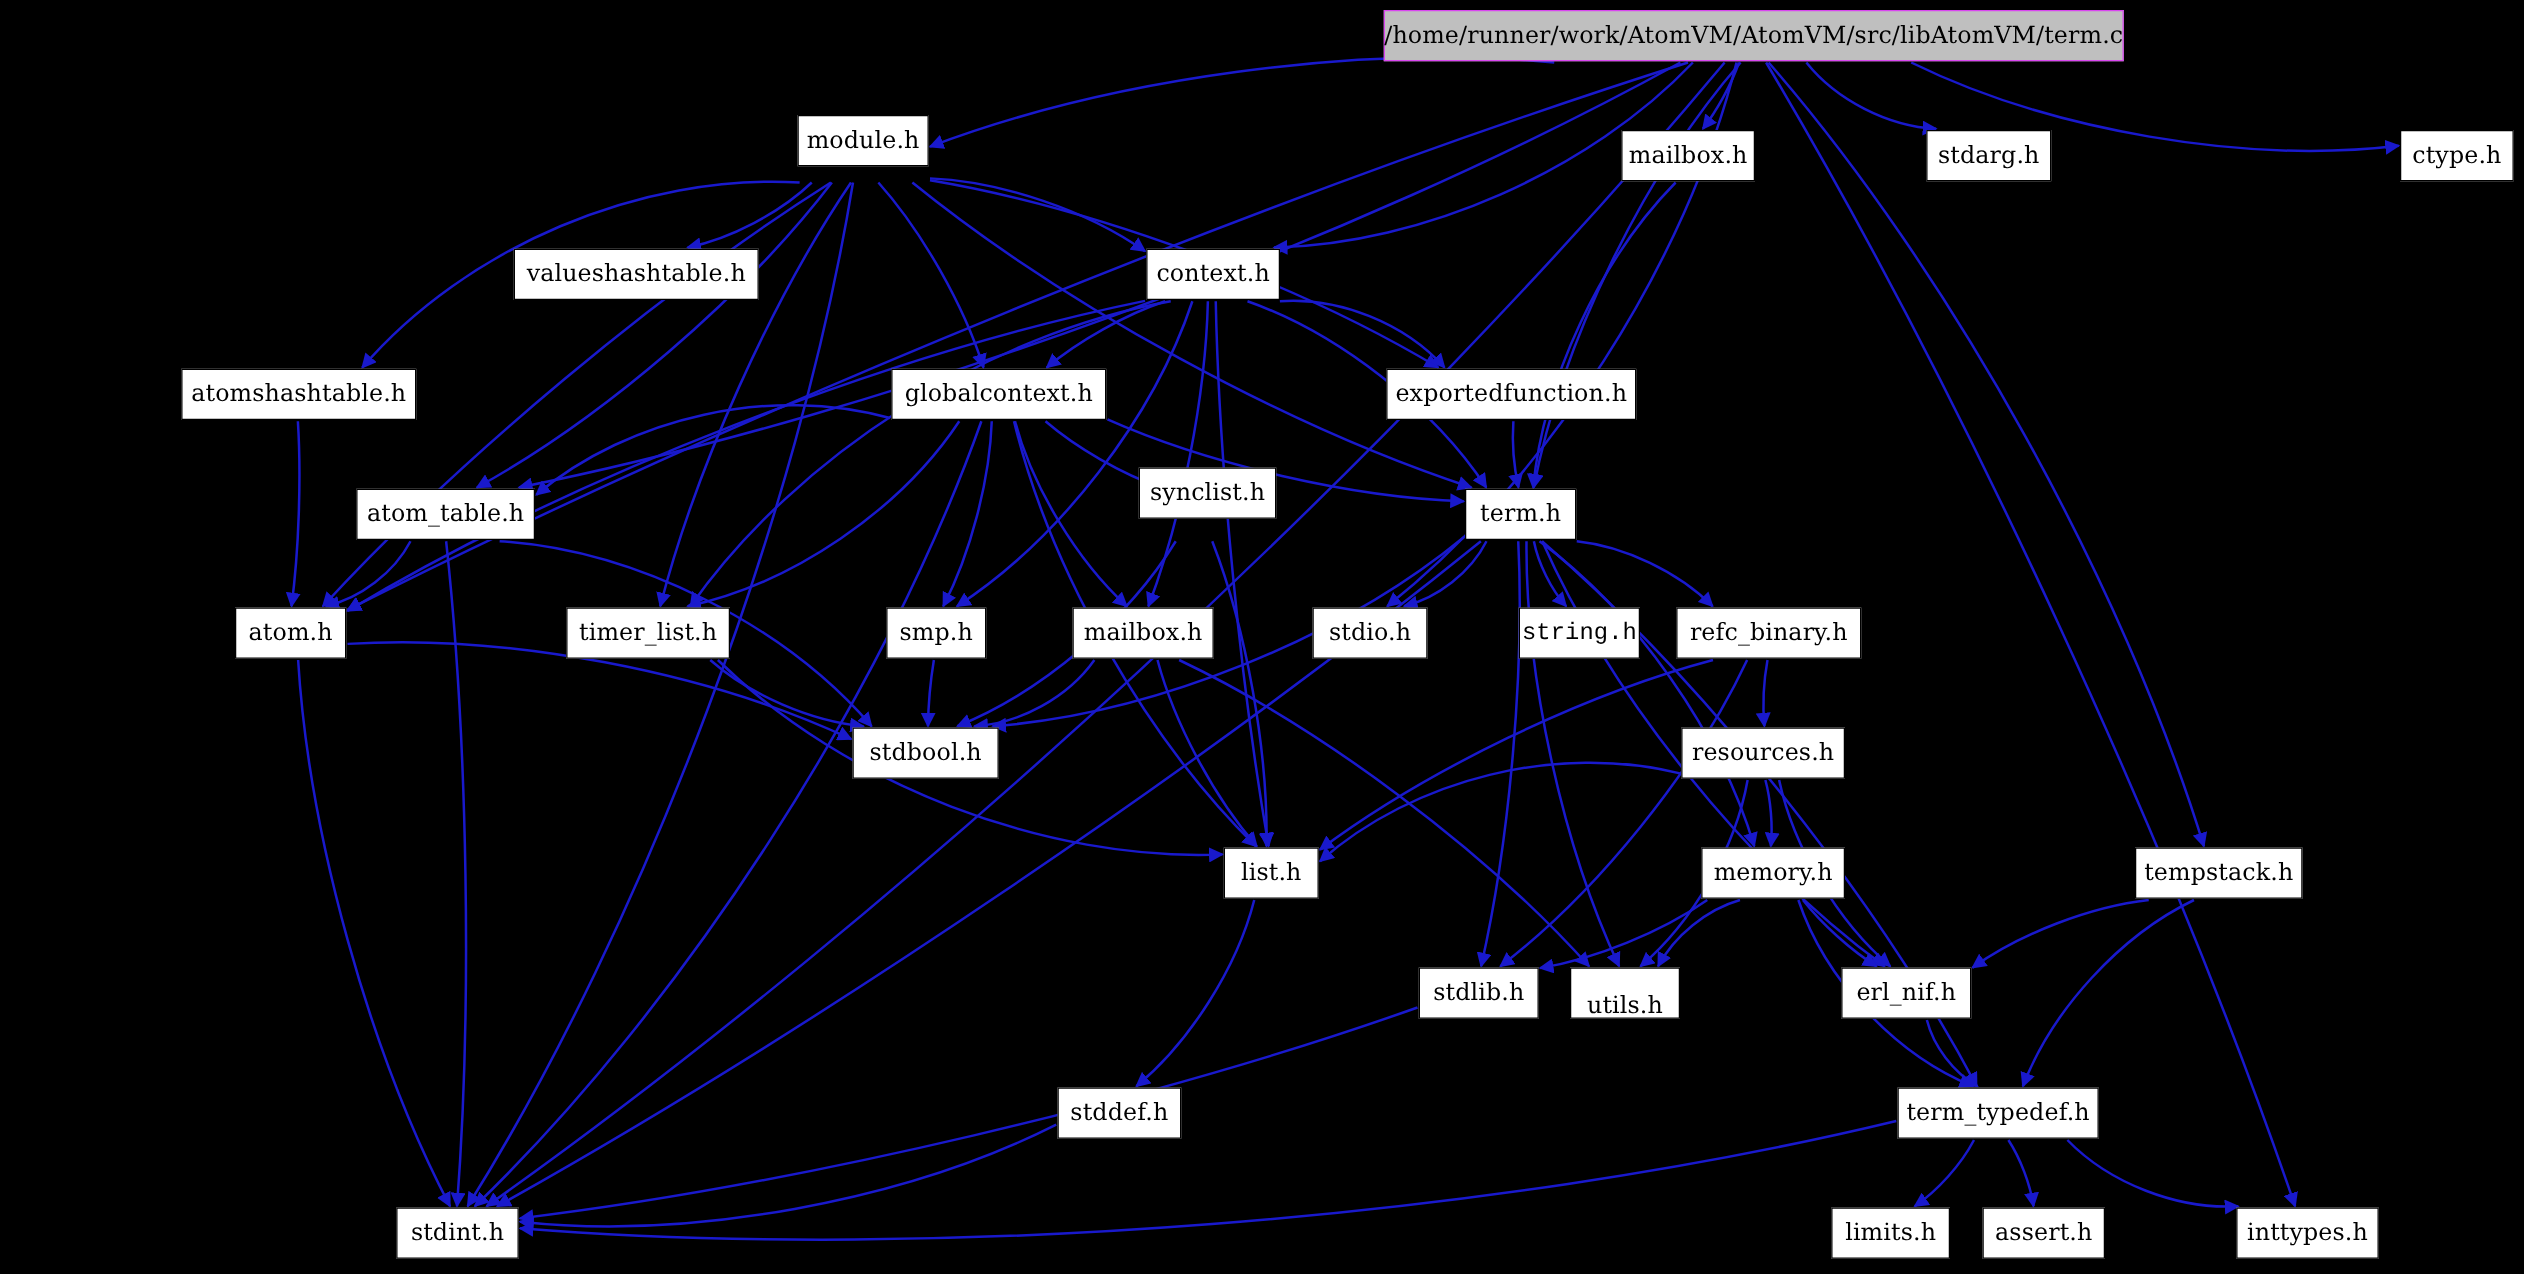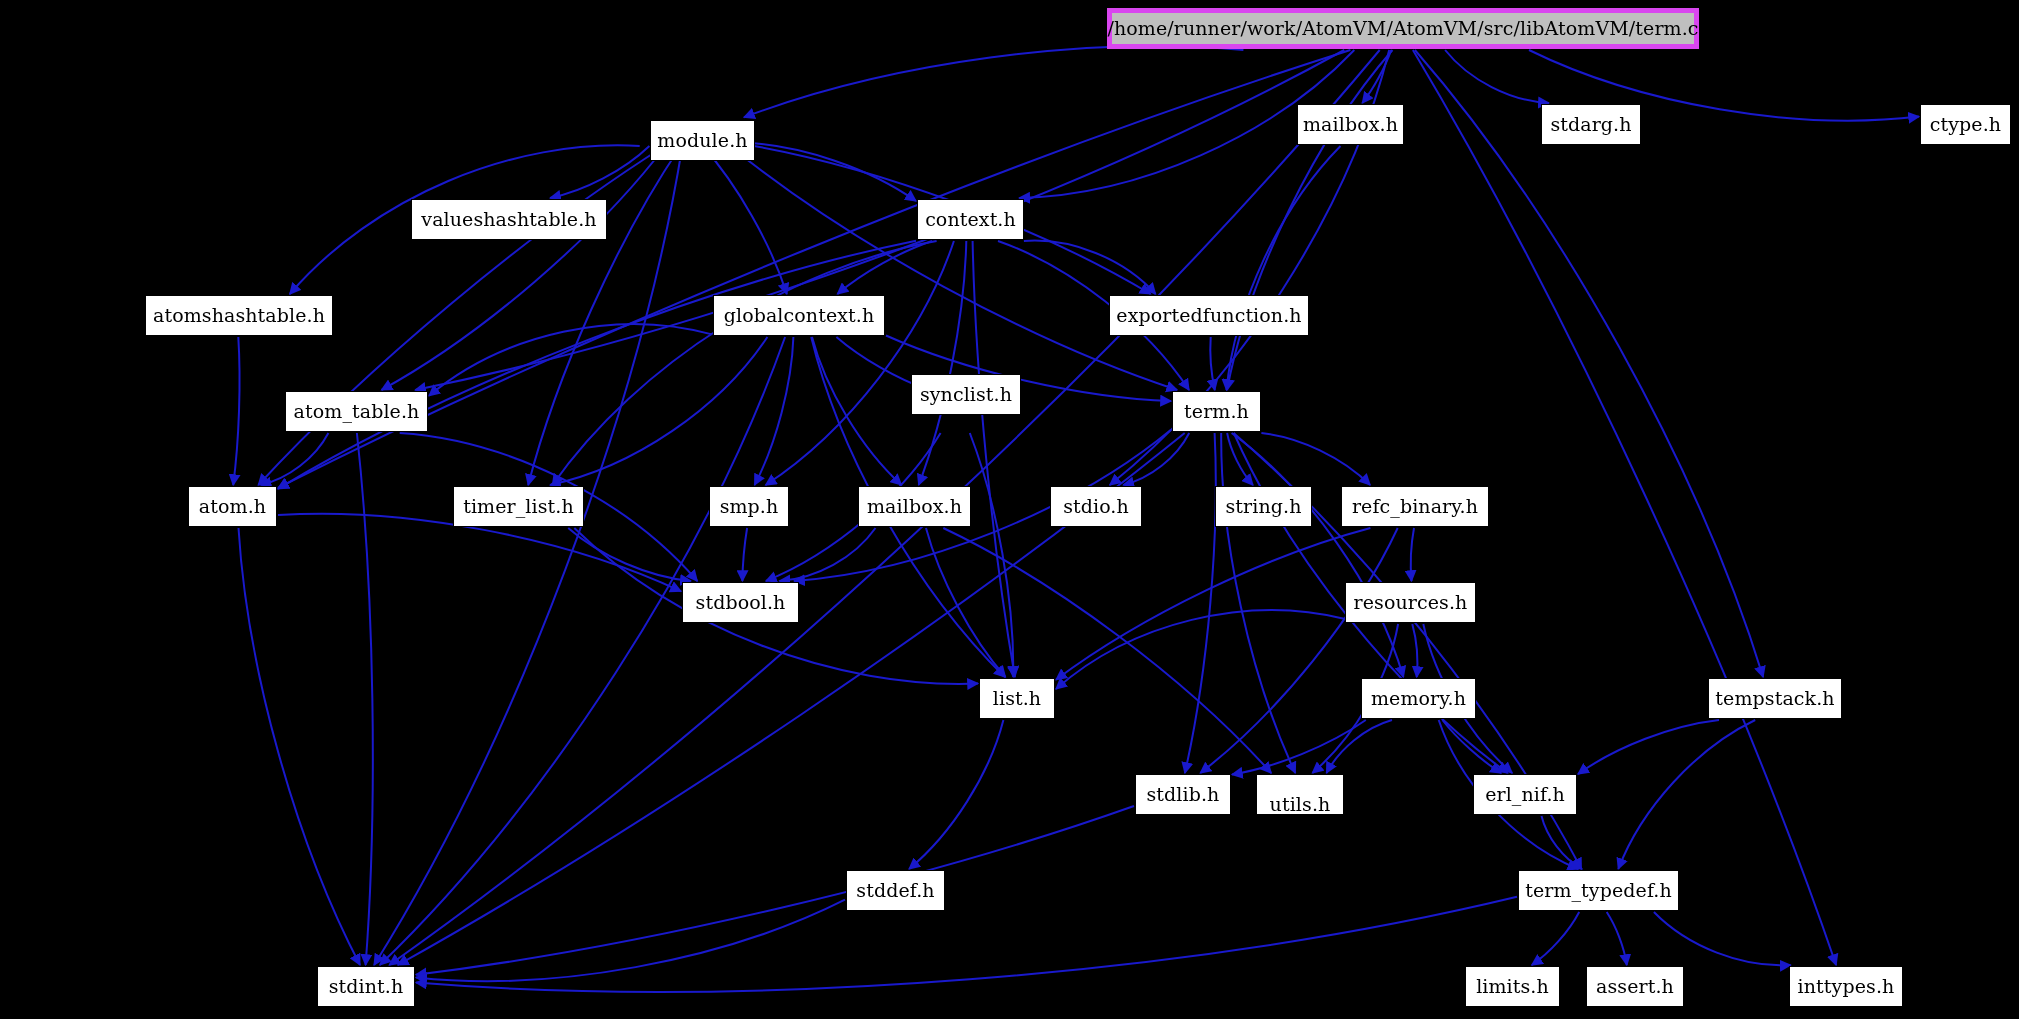--- a/index.html
+++ b/index.html
@@ -37,21 +37,21 @@
     color: #000000;
     font-family: "DejaVu Serif", "Liberation Serif", serif;
     font-size: 19px;
     line-height: 1;
     white-space: nowrap;
     letter-spacing: 0.1px;
     z-index: 5;
   }
   .gnode.root-node {
     background: #bfbfbf;
-    border: 5px solid #d946ef;
+    border: 1px solid #d946ef;
   }
   .gnode .nlabel {
     display: block;
     padding: 0 4px;
   }
 </style>
 </head>
 <body>
 
 <div id="graph-root">
@@ -146,21 +146,21 @@
         <path d="M 1517.0 896.8 C 1190.8 975.3 750.4 1009.6 416.0 982.6" fill="none" stroke="#1919cc" stroke-width="2" marker-end="url(#arrow)"></path>
         <path d="M 1134.0 806.0 C 924.2 880.5 637.0 948.0 416.0 974.7" fill="none" stroke="#1919cc" stroke-width="2" marker-end="url(#arrow)"></path>
         <path d="M 1003.4 720.0 C 989.7 773.9 951.9 833.5 909.1 869.0" fill="none" stroke="#1919cc" stroke-width="2" marker-end="url(#arrow)"></path>
         <path d="M 845.0 899.7 C 723.2 961.1 551.6 992.2 416.0 977.4" fill="none" stroke="#1919cc" stroke-width="2" marker-end="url(#arrow)"></path>
       </g>
   </svg>
   <div id="node-layer">
       <div class="gnode root-node" style="left: 1107px; top: 8px; width: 592px; height: 41px;">
         <span class="nlabel">/home/runner/work/AtomVM/AtomVM/src/libAtomVM/term.c</span>
       </div>
-      <div class="gnode" style="left: 638px; top: 120px; width: 105px; height: 41px; margin-left: 12px;">
+      <div class="gnode" style="left: 638px; top: 92px; width: 105px; height: 41px;">
         <span class="nlabel">module.h</span>
       </div>
       <div class="gnode" style="left: 1297px; top: 104px; width: 107px; height: 41px;">
         <span class="nlabel">mailbox.h</span>
       </div>
       <div class="gnode" style="left: 1541px; top: 104px; width: 100px; height: 41px;">
         <span class="nlabel">stdarg.h</span>
       </div>
       <div class="gnode" style="left: 1920px; top: 104px; width: 91px; height: 41px;">
         <span class="nlabel">ctype.h</span>
@@ -197,21 +197,21 @@
       </div>
       <div class="gnode" style="left: 709px; top: 486px; width: 80px; height: 41px; justify-content: center;">
         <span class="nlabel">smp.h</span>
       </div>
       <div class="gnode" style="left: 858px; top: 486px; width: 113px; height: 41px;">
         <span class="nlabel">mailbox.h</span>
       </div>
       <div class="gnode" style="left: 1050px; top: 486px; width: 92px; height: 41px;">
         <span class="nlabel">stdio.h</span>
       </div>
-      <div class="gnode" style="left: 1215px; top: 486px; width: 97px; height: 41px;">
+      <div class="gnode" style="left: 1215px; top: 486px; width: 97px; height: 41px; font-family: Liberation Mono, monospace;">
         <span class="nlabel">string.h</span>
       </div>
       <div class="gnode" style="left: 1341px; top: 486px; width: 148px; height: 41px;">
         <span class="nlabel">refc_binary.h</span>
       </div>
       <div class="gnode" style="left: 682px; top: 582px; width: 117px; height: 41px;">
         <span class="nlabel">stdbool.h</span>
       </div>
       <div class="gnode" style="left: 1345px; top: 582px; width: 131px; height: 41px; text-align: right;">
         <span class="nlabel">resources.h</span>

